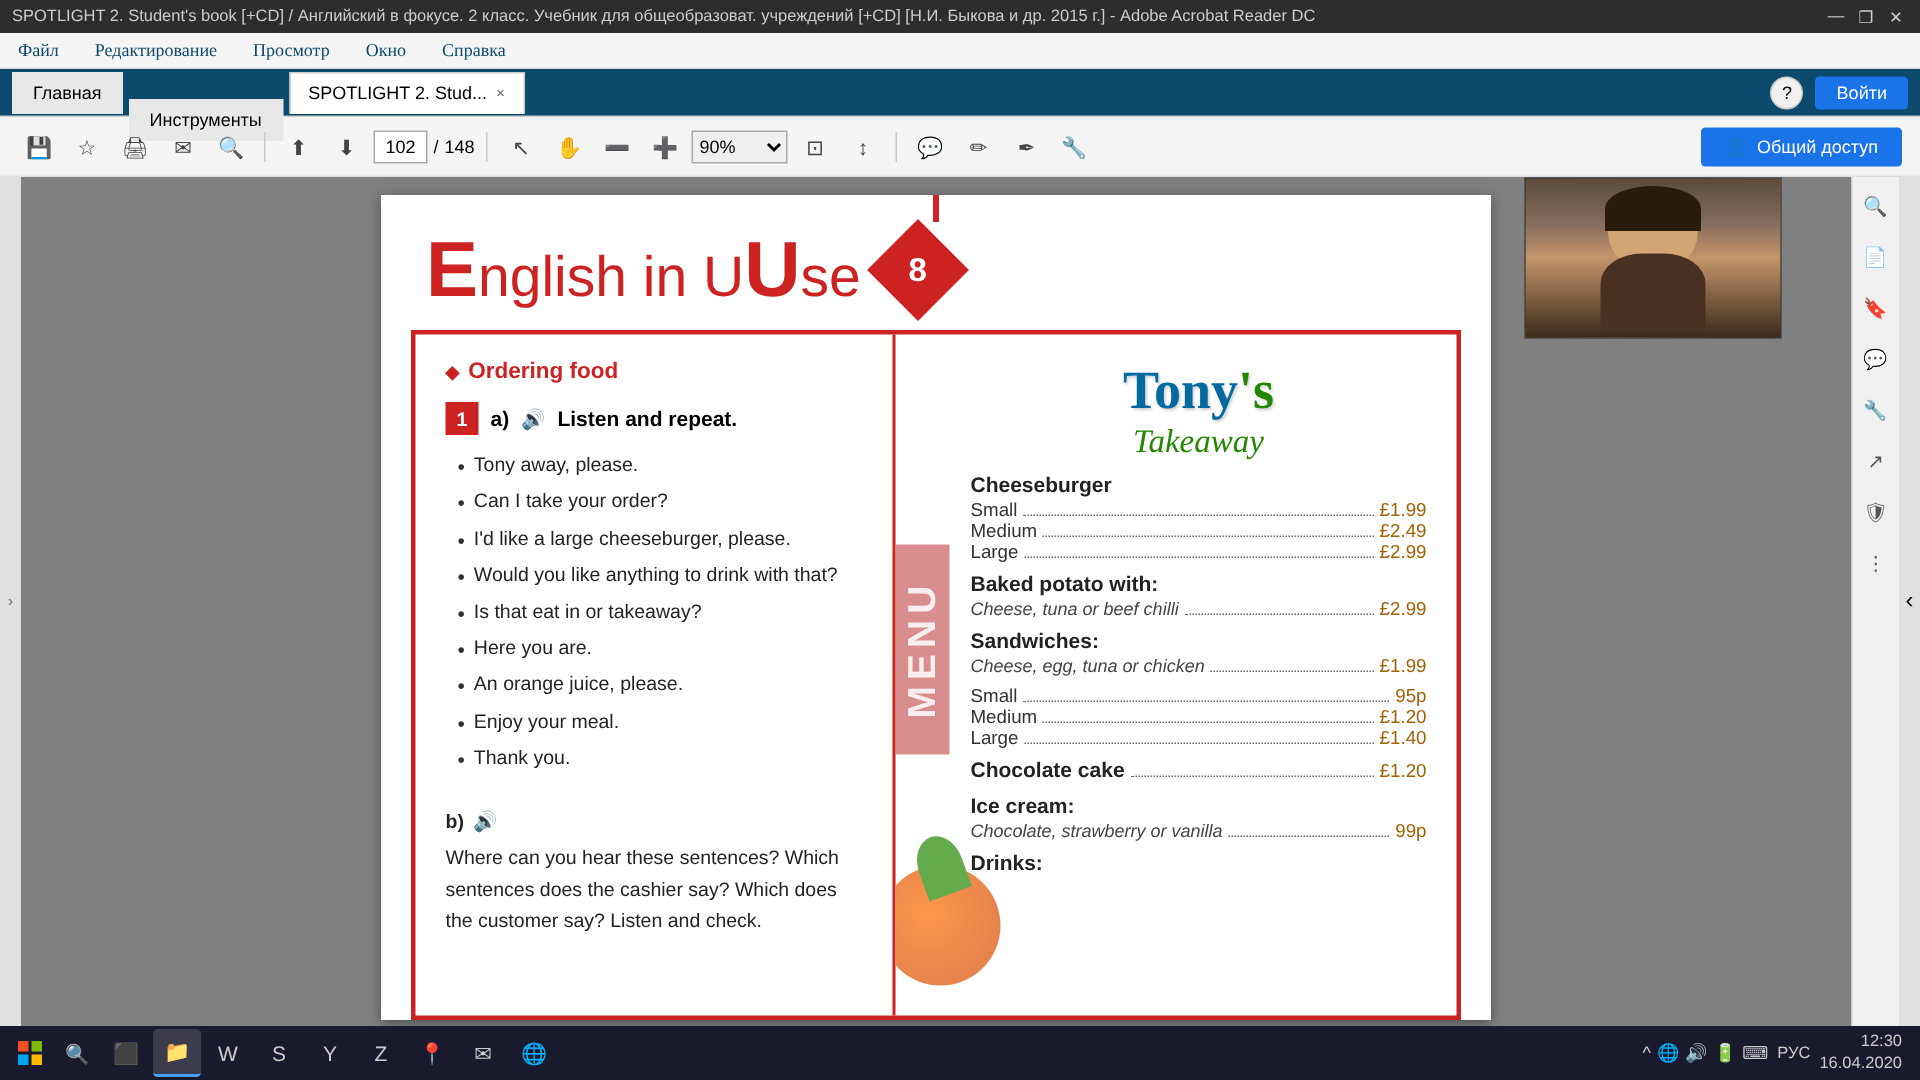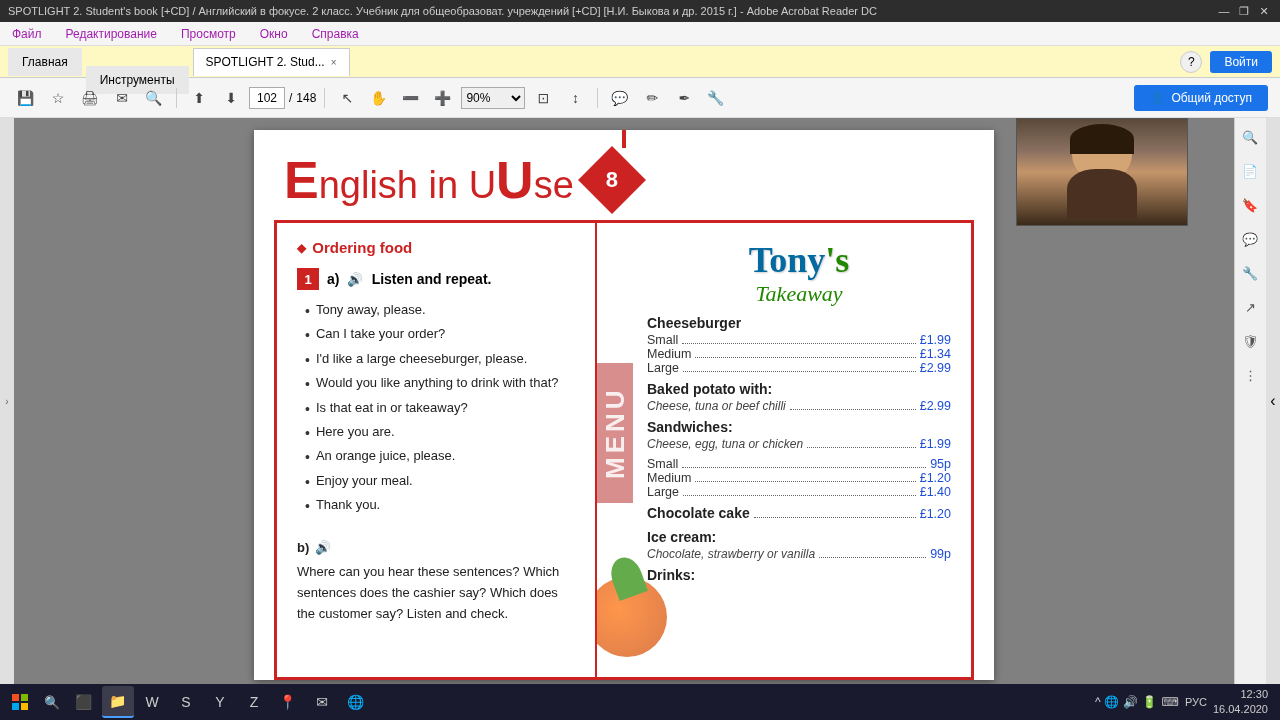--- a/index.html
+++ b/index.html
@@ -35,28 +35,29 @@
       background: #f5f5f5;
       height: 24px;
       display: flex;
       align-items: center;
       padding: 0 8px;
       border-bottom: 1px solid #ddd;
       gap: 16px;
     }
     .menu-item {
       font-size: 12px;
-      color: #a21caf;
+      color: #0c4a6e;
       cursor: pointer;
       padding: 2px 4px;
+      font-family: Liberation Serif, serif;
     }
 
     
     .tabs-bar {
-      background: #fef9c3;
+      background: #0c4a6e;
       height: 32px;
       display: flex;
       align-items: center;
       padding: 0 8px;
       border-bottom: 1px solid #ccc;
     }
     .tab {
       background: #fff;
       border: 1px solid #ccc;
       border-bottom: none;
@@ -312,21 +313,21 @@
       justify-content: space-between;
       font-size: 12.5px;
       color: #333;
       align-items: baseline;
     }
     .menu-dots {
       flex: 1;
       border-bottom: 1px dotted #666;
       margin: 0 4px 3px 4px;
     }
-    .menu-price { font-size: 12.5px; color: #1d4ed8; white-space: nowrap; }
+    .menu-price { font-size: 12.5px; color: #a16207; white-space: nowrap; }
 
     
     .right-sidebar {
       width: 32px;
       background: #f0f0f0;
       border-left: 1px solid #ccc;
       display: flex;
       flex-direction: column;
       align-items: center;
       padding: 8px 0;
@@ -592,21 +593,21 @@
             <div class="menu-section">
               <div class="menu-category">Cheeseburger</div>
               <div class="menu-row">
                 <span>Small</span>
                 <span class="menu-dots"></span>
                 <span class="menu-price">£1.99</span>
               </div>
               <div class="menu-row">
                 <span>Medium</span>
                 <span class="menu-dots"></span>
-                <span class="menu-price">£1.34</span>
+                <span class="menu-price">£2.49</span>
               </div>
               <div class="menu-row">
                 <span>Large</span>
                 <span class="menu-dots"></span>
                 <span class="menu-price">£2.99</span>
               </div>
             </div>
 
             <div class="menu-section">
               <div class="menu-category">Baked potato with:</div>

